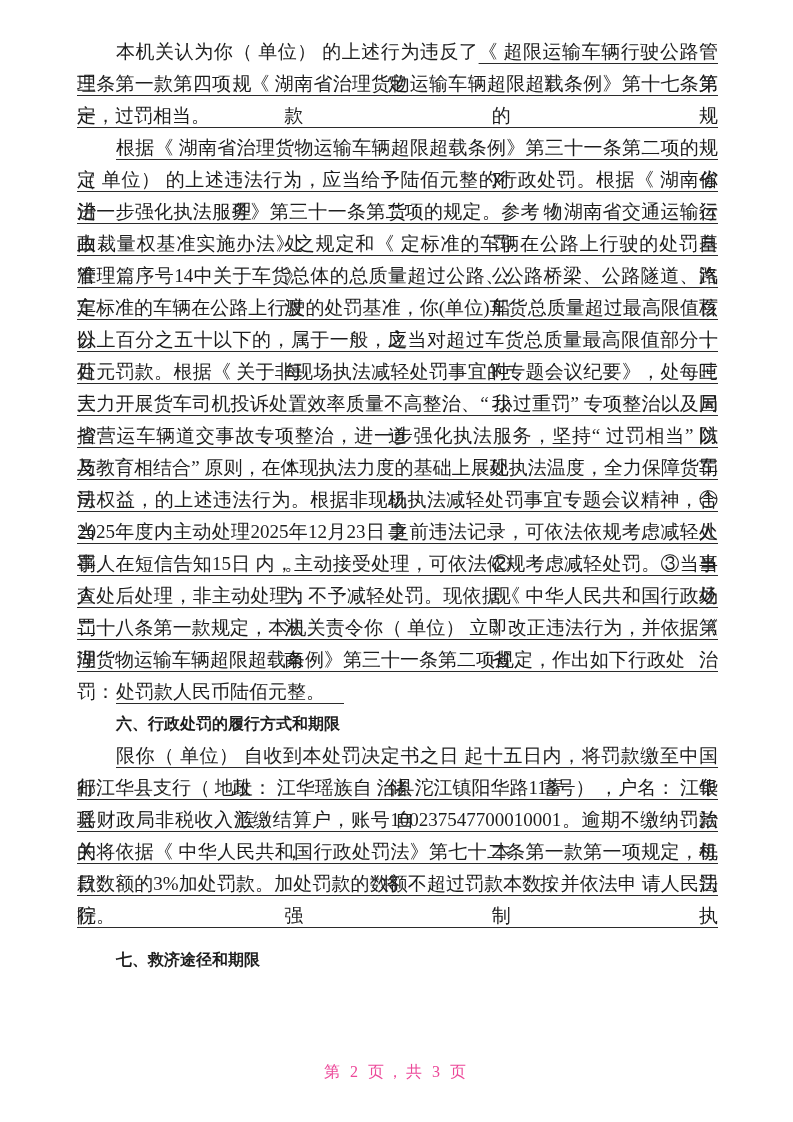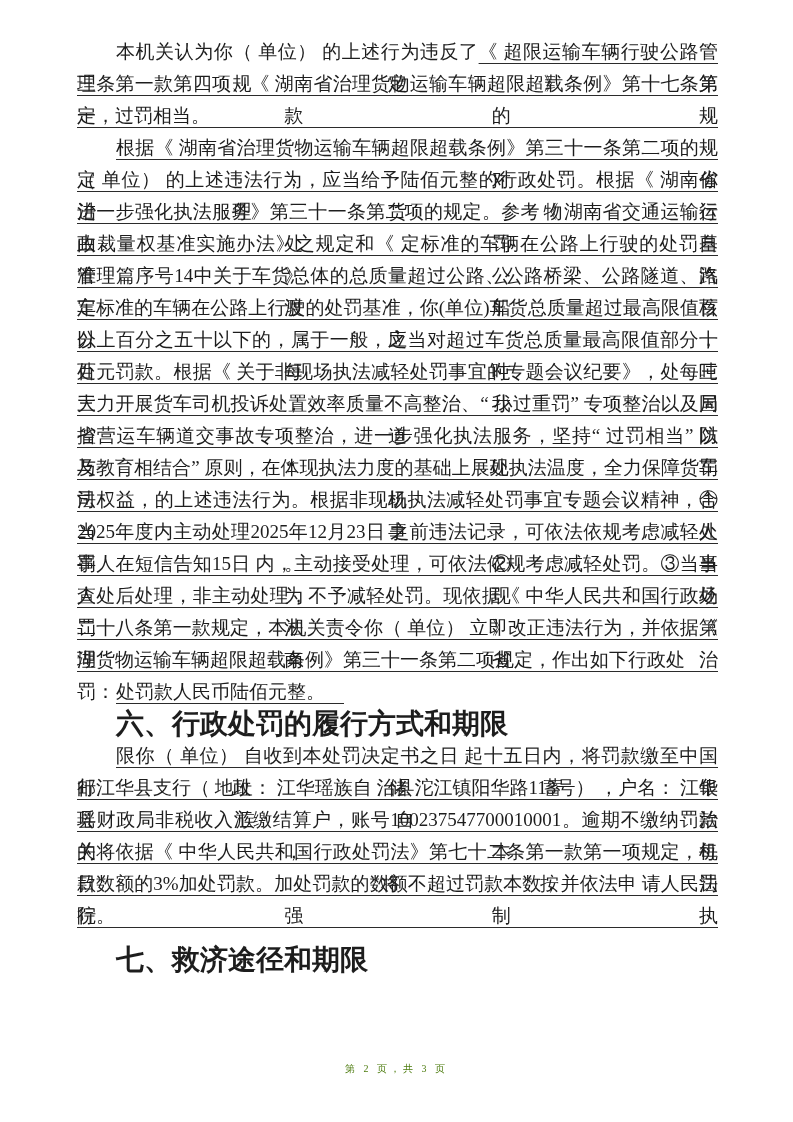--- a/index.html
+++ b/index.html
@@ -6,32 +6,32 @@
   .page{
     position:relative;width:793px;height:1122px;background:#ffffff;overflow:hidden;
     font-family:"Liberation Serif","DejaVu Serif",serif;color:#1d1d1d;
   }
   .doc-body{position:absolute;left:77px;top:36px;width:641px;}
   .line{font-size:19px;line-height:32px;height:32px;white-space:normal;text-align:left;}
   .line.justify{text-align:justify;text-align-last:justify;}
   .line.indent{text-indent:39px;}
   .line.heading{
     font-family:"Liberation Sans","DejaVu Sans",sans-serif;
-    font-weight:700;font-size:28px;
+    font-weight:700;font-size:16px;
   }
   .line.gap{margin-top:12px;}
   .u{
     text-decoration:underline;
     text-underline-offset:5px;
     text-decoration-thickness:1.4px;
     text-decoration-color:#2b2b2b;
   }
   .footer{
     position:absolute;left:0;top:1062px;width:100%;text-align:center;
-    font-size:10px;letter-spacing:3px;color:#4d7c0f;
+    font-size:16px;letter-spacing:3px;color:#ec4899;
     font-family:"Liberation Serif","DejaVu Serif",serif;
   }
 </style>
 </head>
 <body>
 
 <div class="page">
   <div class="doc-body">
       <div class="line indent justify"><span>本机关认为你（ 单位） 的上述行为违反了</span><span class="u">《 超限运输车辆行驶公路管理规定》第</span></div>
       <div class="line justify"><span class="u">三条第一款第四项、《 湖南省治理货物运输车辆超限超载条例》第十七条第一款的规</span></div>

